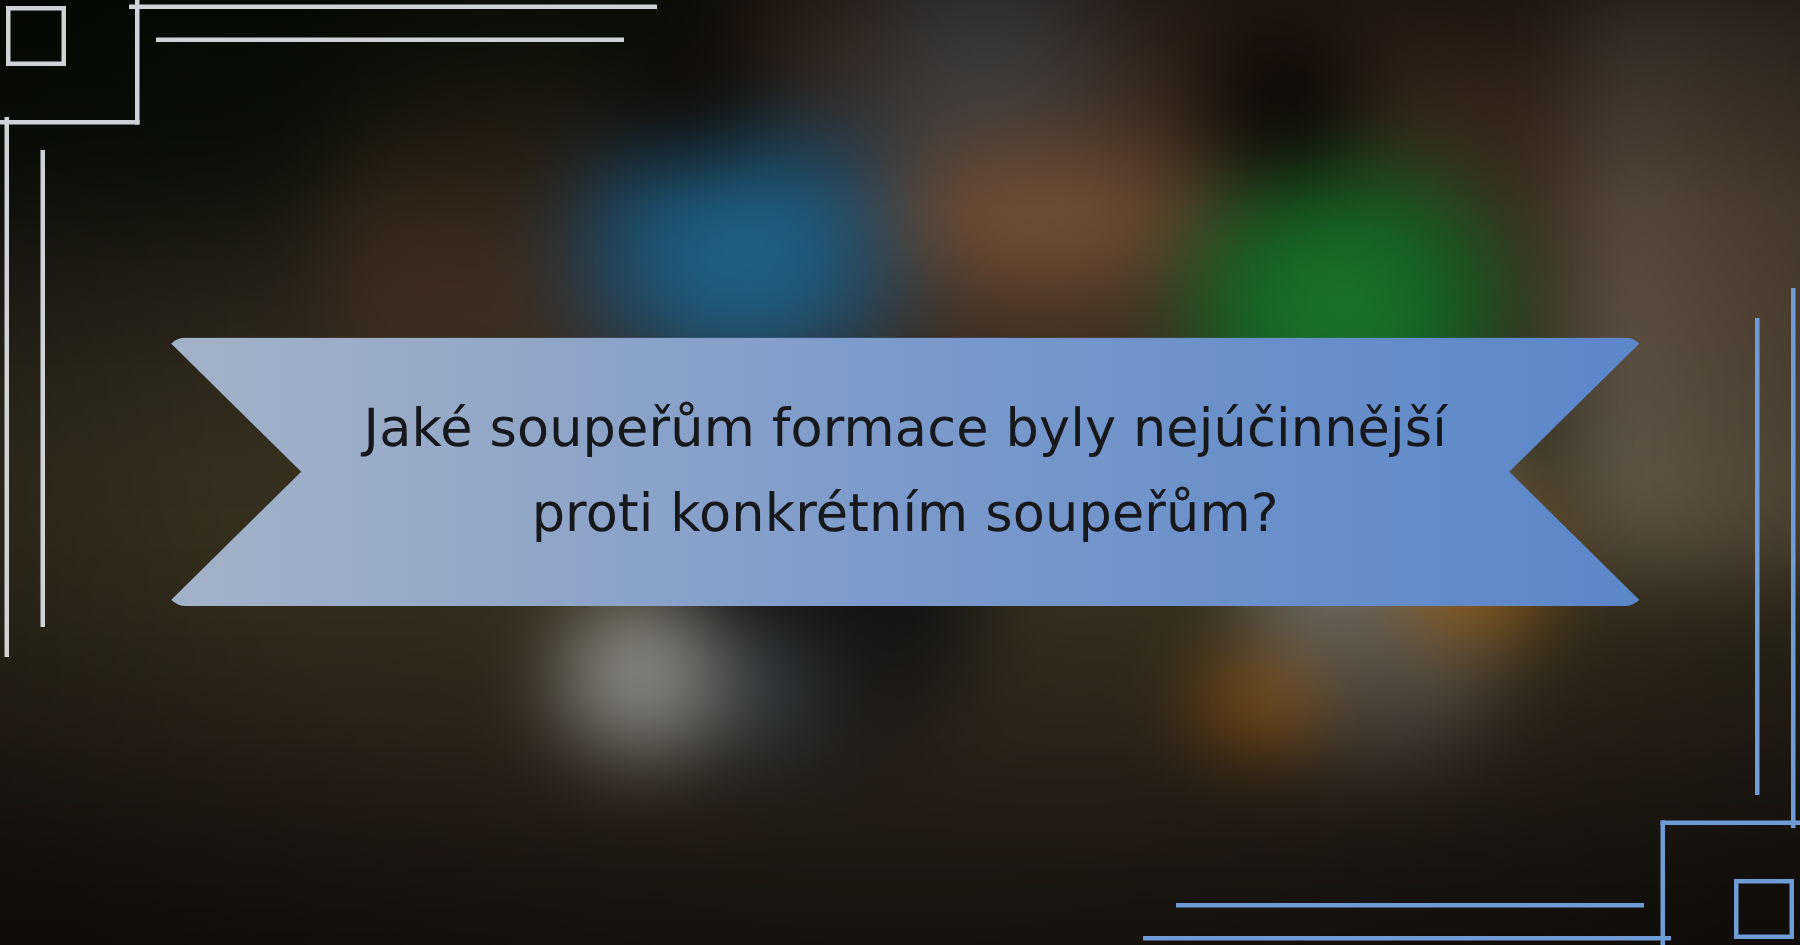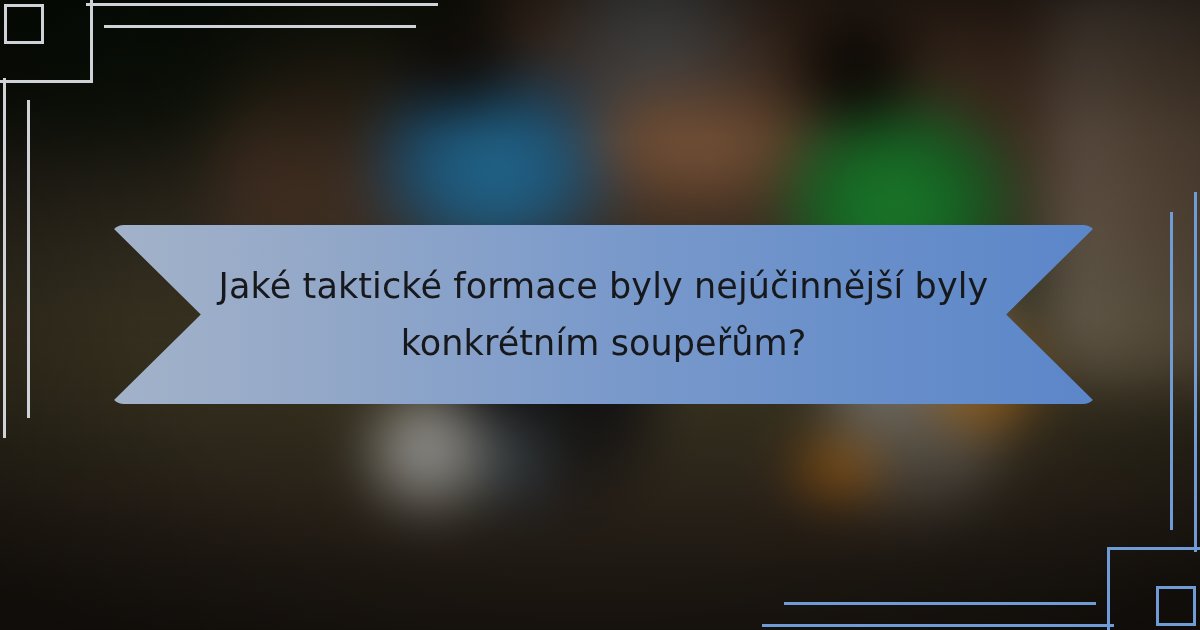--- a/index.html
+++ b/index.html
@@ -328,16 +328,16 @@
   <div class="corner corner-br">
     <span class="sq"></span>
     <span class="elbow"></span>
     <span class="h-out"></span>
     <span class="h-in"></span>
     <span class="v-out"></span>
     <span class="v-in"></span>
   </div>
 
   <div class="banner">
-    <h1 class="banner-title">Jaké taktické formace byly nejúčinnější byly konkrétním soupeřům?</h1>
+    <h1 class="banner-title">Jaké soupeřům formace byly nejúčinnější proti konkrétním soupeřům?</h1>
   </div>
 
 </div>
 
 </body></html>

